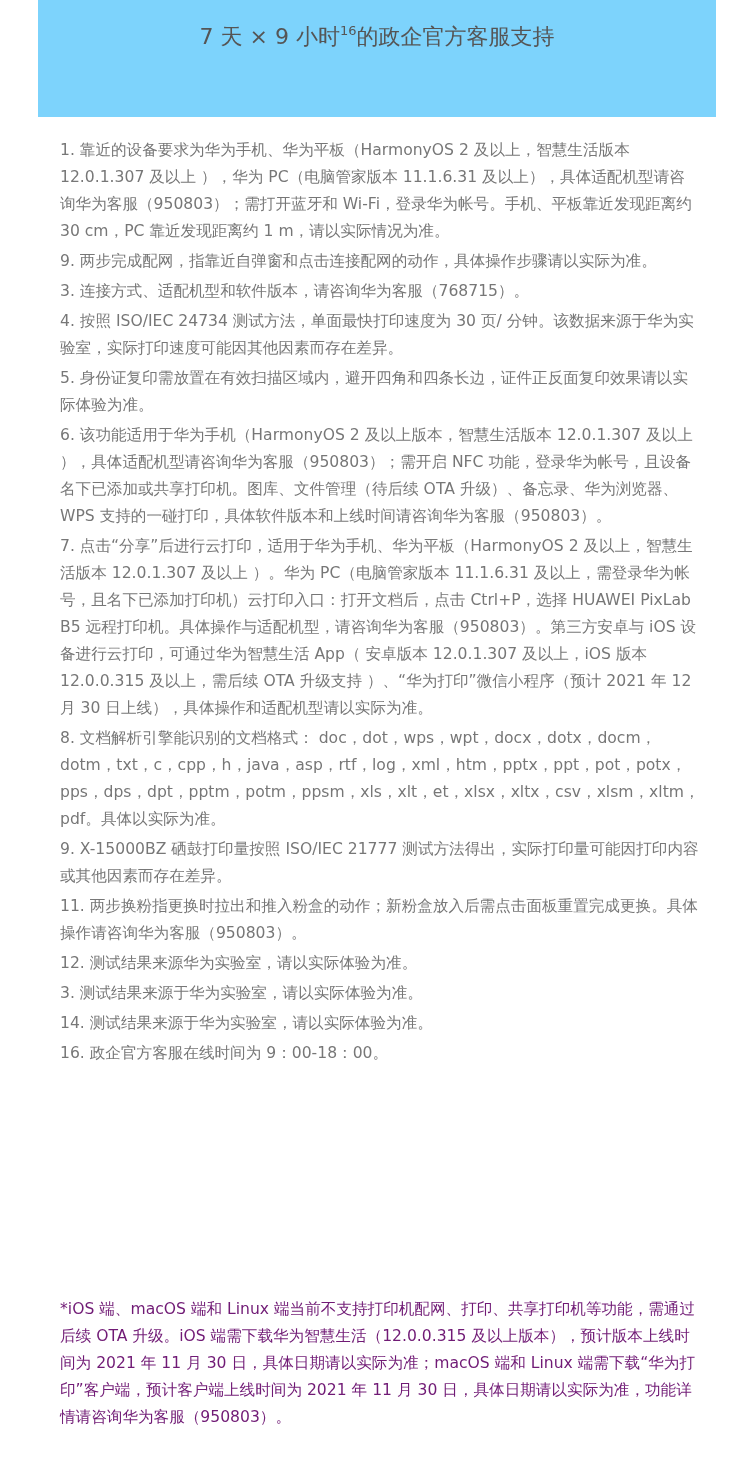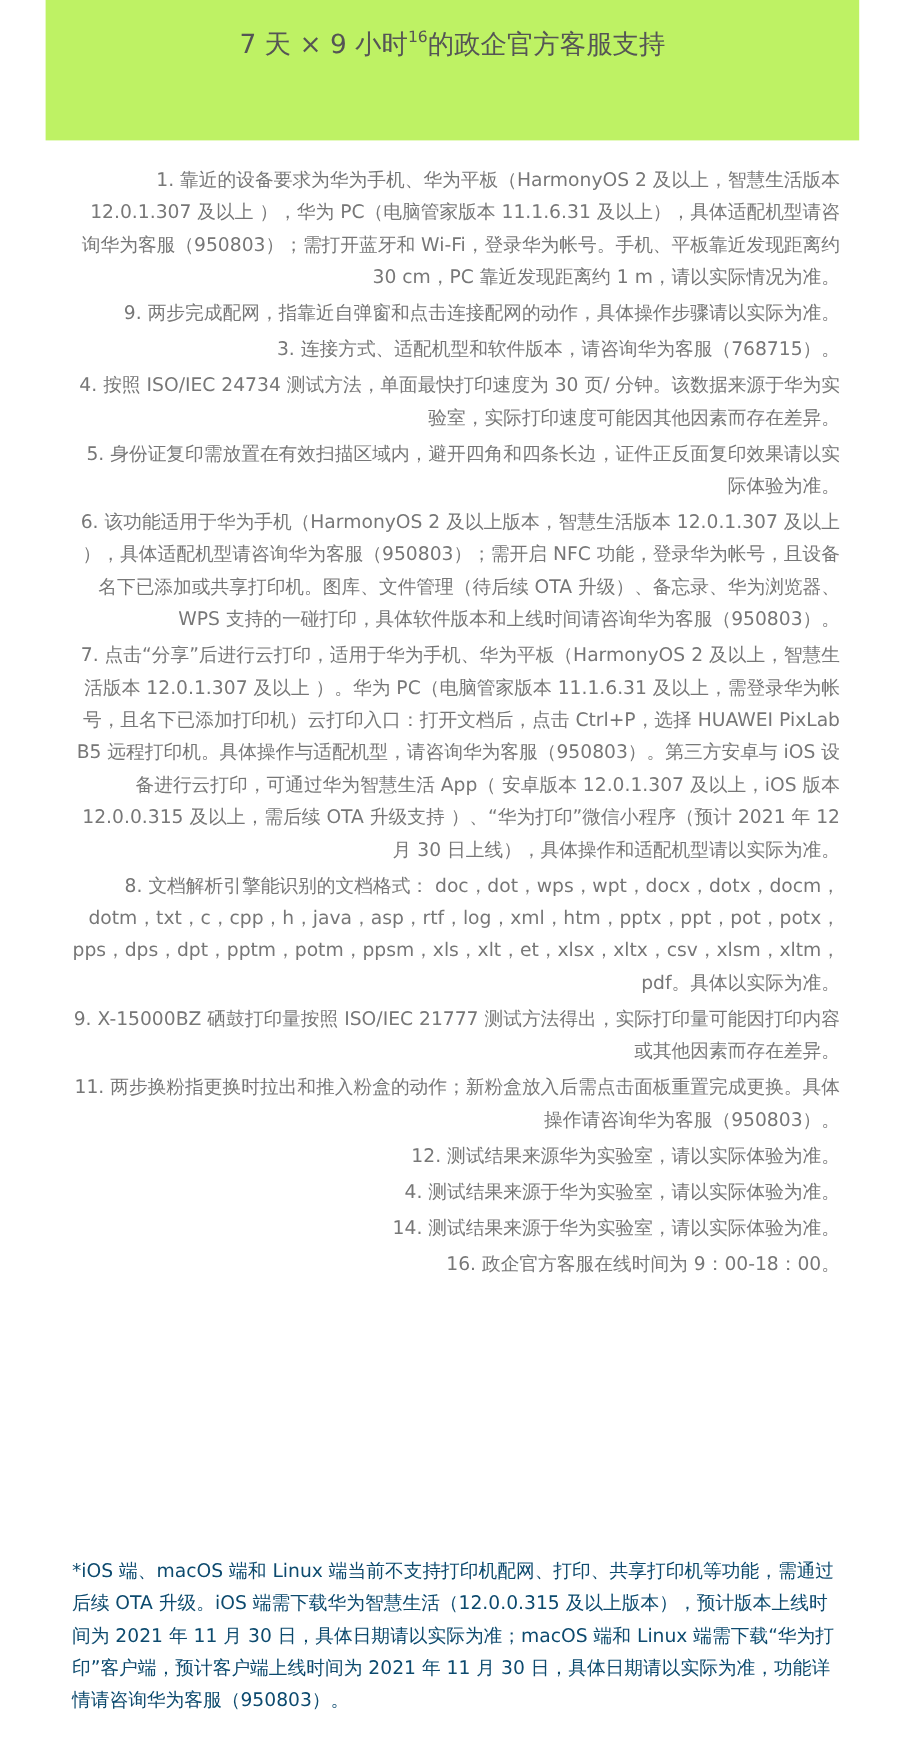--- a/index.html
+++ b/index.html
@@ -2,40 +2,40 @@
 <html><head>
 <meta charset="utf-8">
 <style>
   html, body { margin: 0; padding: 0; background: #ffffff; }
   body {
     width: 750px; height: 1458px; position: relative; overflow: hidden;
     font-family: "DejaVu Sans", "Liberation Sans", sans-serif;
   }
   .top-panel {
     position: absolute; left: 38px; top: 0; width: 678px; height: 117px;
-    background: #bef264;
+    background: #7dd3fc;
     text-decoration: underline;
   }
   .top-cutoff {
     position: absolute; left: 62px; top: -14px; font-size: 20px; color: #111;
     letter-spacing: 6px; white-space: nowrap;
   }
   .panel-title {
     position: absolute; left: 0; right: 0; top: 22px; text-align: center;
     font-size: 22px; color: #555; white-space: nowrap;
   }
   .panel-title sup { font-size: 13px; vertical-align: 9px; line-height: 0; }
   .notes {
     position: absolute; left: 60px; top: 137px; width: 640px;
-    font-size: 15.6px; line-height: 27px; color: #777; text-align: right;
+    font-size: 15.6px; line-height: 27px; color: #777;
   }
   .note { margin: 0 0 3px 0; }
   .footnote {
     position: absolute; left: 60px; top: 1280px; width: 640px;
-    font-size: 15.6px; line-height: 27px; color: #0c4a6e;
+    font-size: 15.6px; line-height: 27px; color: #701a75;
   }
 </style>
 </head>
 <body>
 
 <div class="top-panel">
   <div class="top-cutoff">·’ “” ·</div>
   <div class="panel-title"><span>7 天 × 9 小时</span><sup>16</sup><span>的政企官方客服支持</span></div>
 </div>
 
@@ -44,18 +44,18 @@
   <p class="note">9. 两步完成配网，指靠近自弹窗和点击连接配网的动作，具体操作步骤请以实际为准。</p>
   <p class="note">3. 连接方式、适配机型和软件版本，请咨询华为客服（768715）。</p>
   <p class="note">4. 按照 ISO/IEC 24734 测试方法，单面最快打印速度为 30 页/ 分钟。该数据来源于华为实验室，实际打印速度可能因其他因素而存在差异。</p>
   <p class="note">5. 身份证复印需放置在有效扫描区域内，避开四角和四条长边，证件正反面复印效果请以实际体验为准。</p>
   <p class="note">6. 该功能适用于华为手机（HarmonyOS 2 及以上版本，智慧生活版本 12.0.1.307 及以上 ），具体适配机型请咨询华为客服（950803）；需开启 NFC 功能，登录华为帐号，且设备名下已添加或共享打印机。图库、文件管理（待后续 OTA 升级）、备忘录、华为浏览器、WPS 支持的一碰打印，具体软件版本和上线时间请咨询华为客服（950803）。</p>
   <p class="note">7. 点击“分享”后进行云打印，适用于华为手机、华为平板（HarmonyOS 2 及以上，智慧生活版本 12.0.1.307 及以上 ）。华为 PC（电脑管家版本 11.1.6.31 及以上，需登录华为帐号，且名下已添加打印机）云打印入口：打开文档后，点击 Ctrl+P，选择 HUAWEI PixLab B5 远程打印机。具体操作与适配机型，请咨询华为客服（950803）。第三方安卓与 iOS 设备进行云打印，可通过华为智慧生活 App（ 安卓版本 12.0.1.307 及以上，iOS 版本 12.0.0.315 及以上，需后续 OTA 升级支持 ）、“华为打印”微信小程序（预计 2021 年 12 月 30 日上线），具体操作和适配机型请以实际为准。</p>
   <p class="note">8. 文档解析引擎能识别的文档格式： doc，dot，wps，wpt，docx，dotx，docm，dotm，txt，c，cpp，h，java，asp，rtf，log，xml，htm，pptx，ppt，pot，potx，pps，dps，dpt，pptm，potm，ppsm，xls，xlt，et，xlsx，xltx，csv，xlsm，xltm，pdf。具体以实际为准。</p>
   <p class="note">9. X-15000BZ 硒鼓打印量按照 ISO/IEC 21777 测试方法得出，实际打印量可能因打印内容或其他因素而存在差异。</p>
   <p class="note">11. 两步换粉指更换时拉出和推入粉盒的动作；新粉盒放入后需点击面板重置完成更换。具体操作请咨询华为客服（950803）。</p>
   <p class="note">12. 测试结果来源华为实验室，请以实际体验为准。</p>
-  <p class="note">4. 测试结果来源于华为实验室，请以实际体验为准。</p>
+  <p class="note">3. 测试结果来源于华为实验室，请以实际体验为准。</p>
   <p class="note">14. 测试结果来源于华为实验室，请以实际体验为准。</p>
   <p class="note">16. 政企官方客服在线时间为 9：00-18：00。</p>
 </div>
 
 <p class="footnote">*iOS 端、macOS 端和 Linux 端当前不支持打印机配网、打印、共享打印机等功能，需通过后续 OTA 升级。iOS 端需下载华为智慧生活（12.0.0.315 及以上版本），预计版本上线时间为 2021 年 11 月 30 日，具体日期请以实际为准；macOS 端和 Linux 端需下载“华为打印”客户端，预计客户端上线时间为 2021 年 11 月 30 日，具体日期请以实际为准，功能详情请咨询华为客服（950803）。</p>
 
 </body></html>

